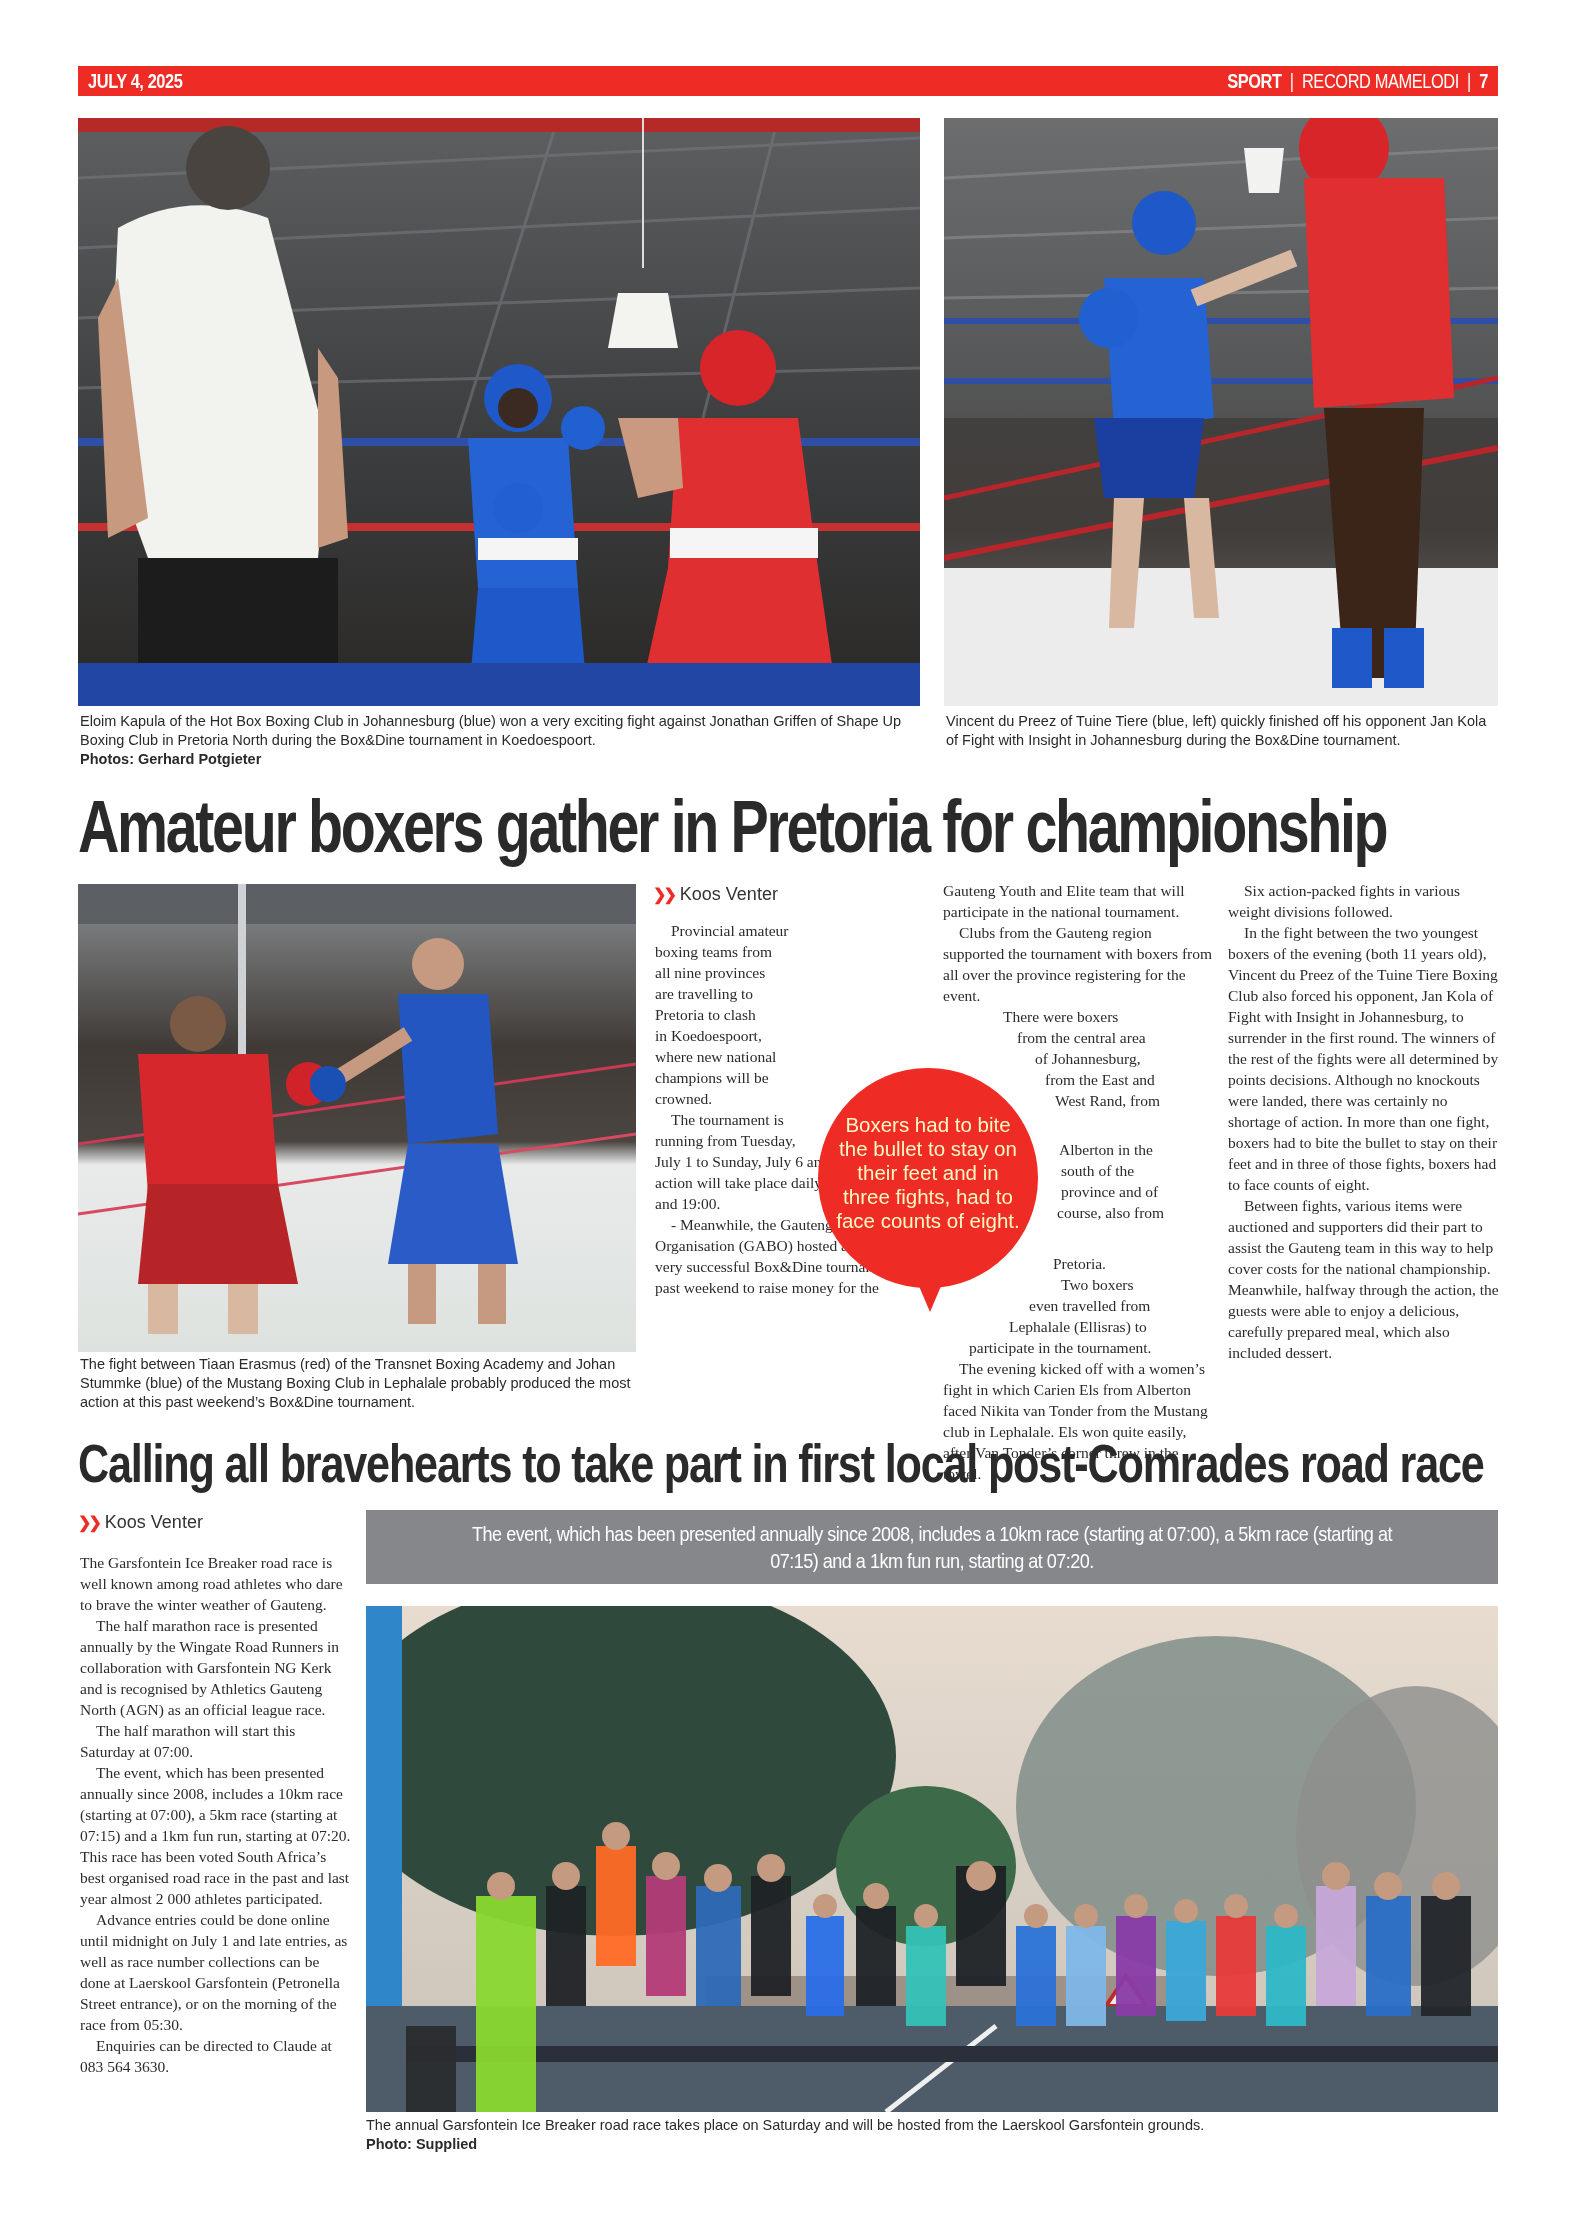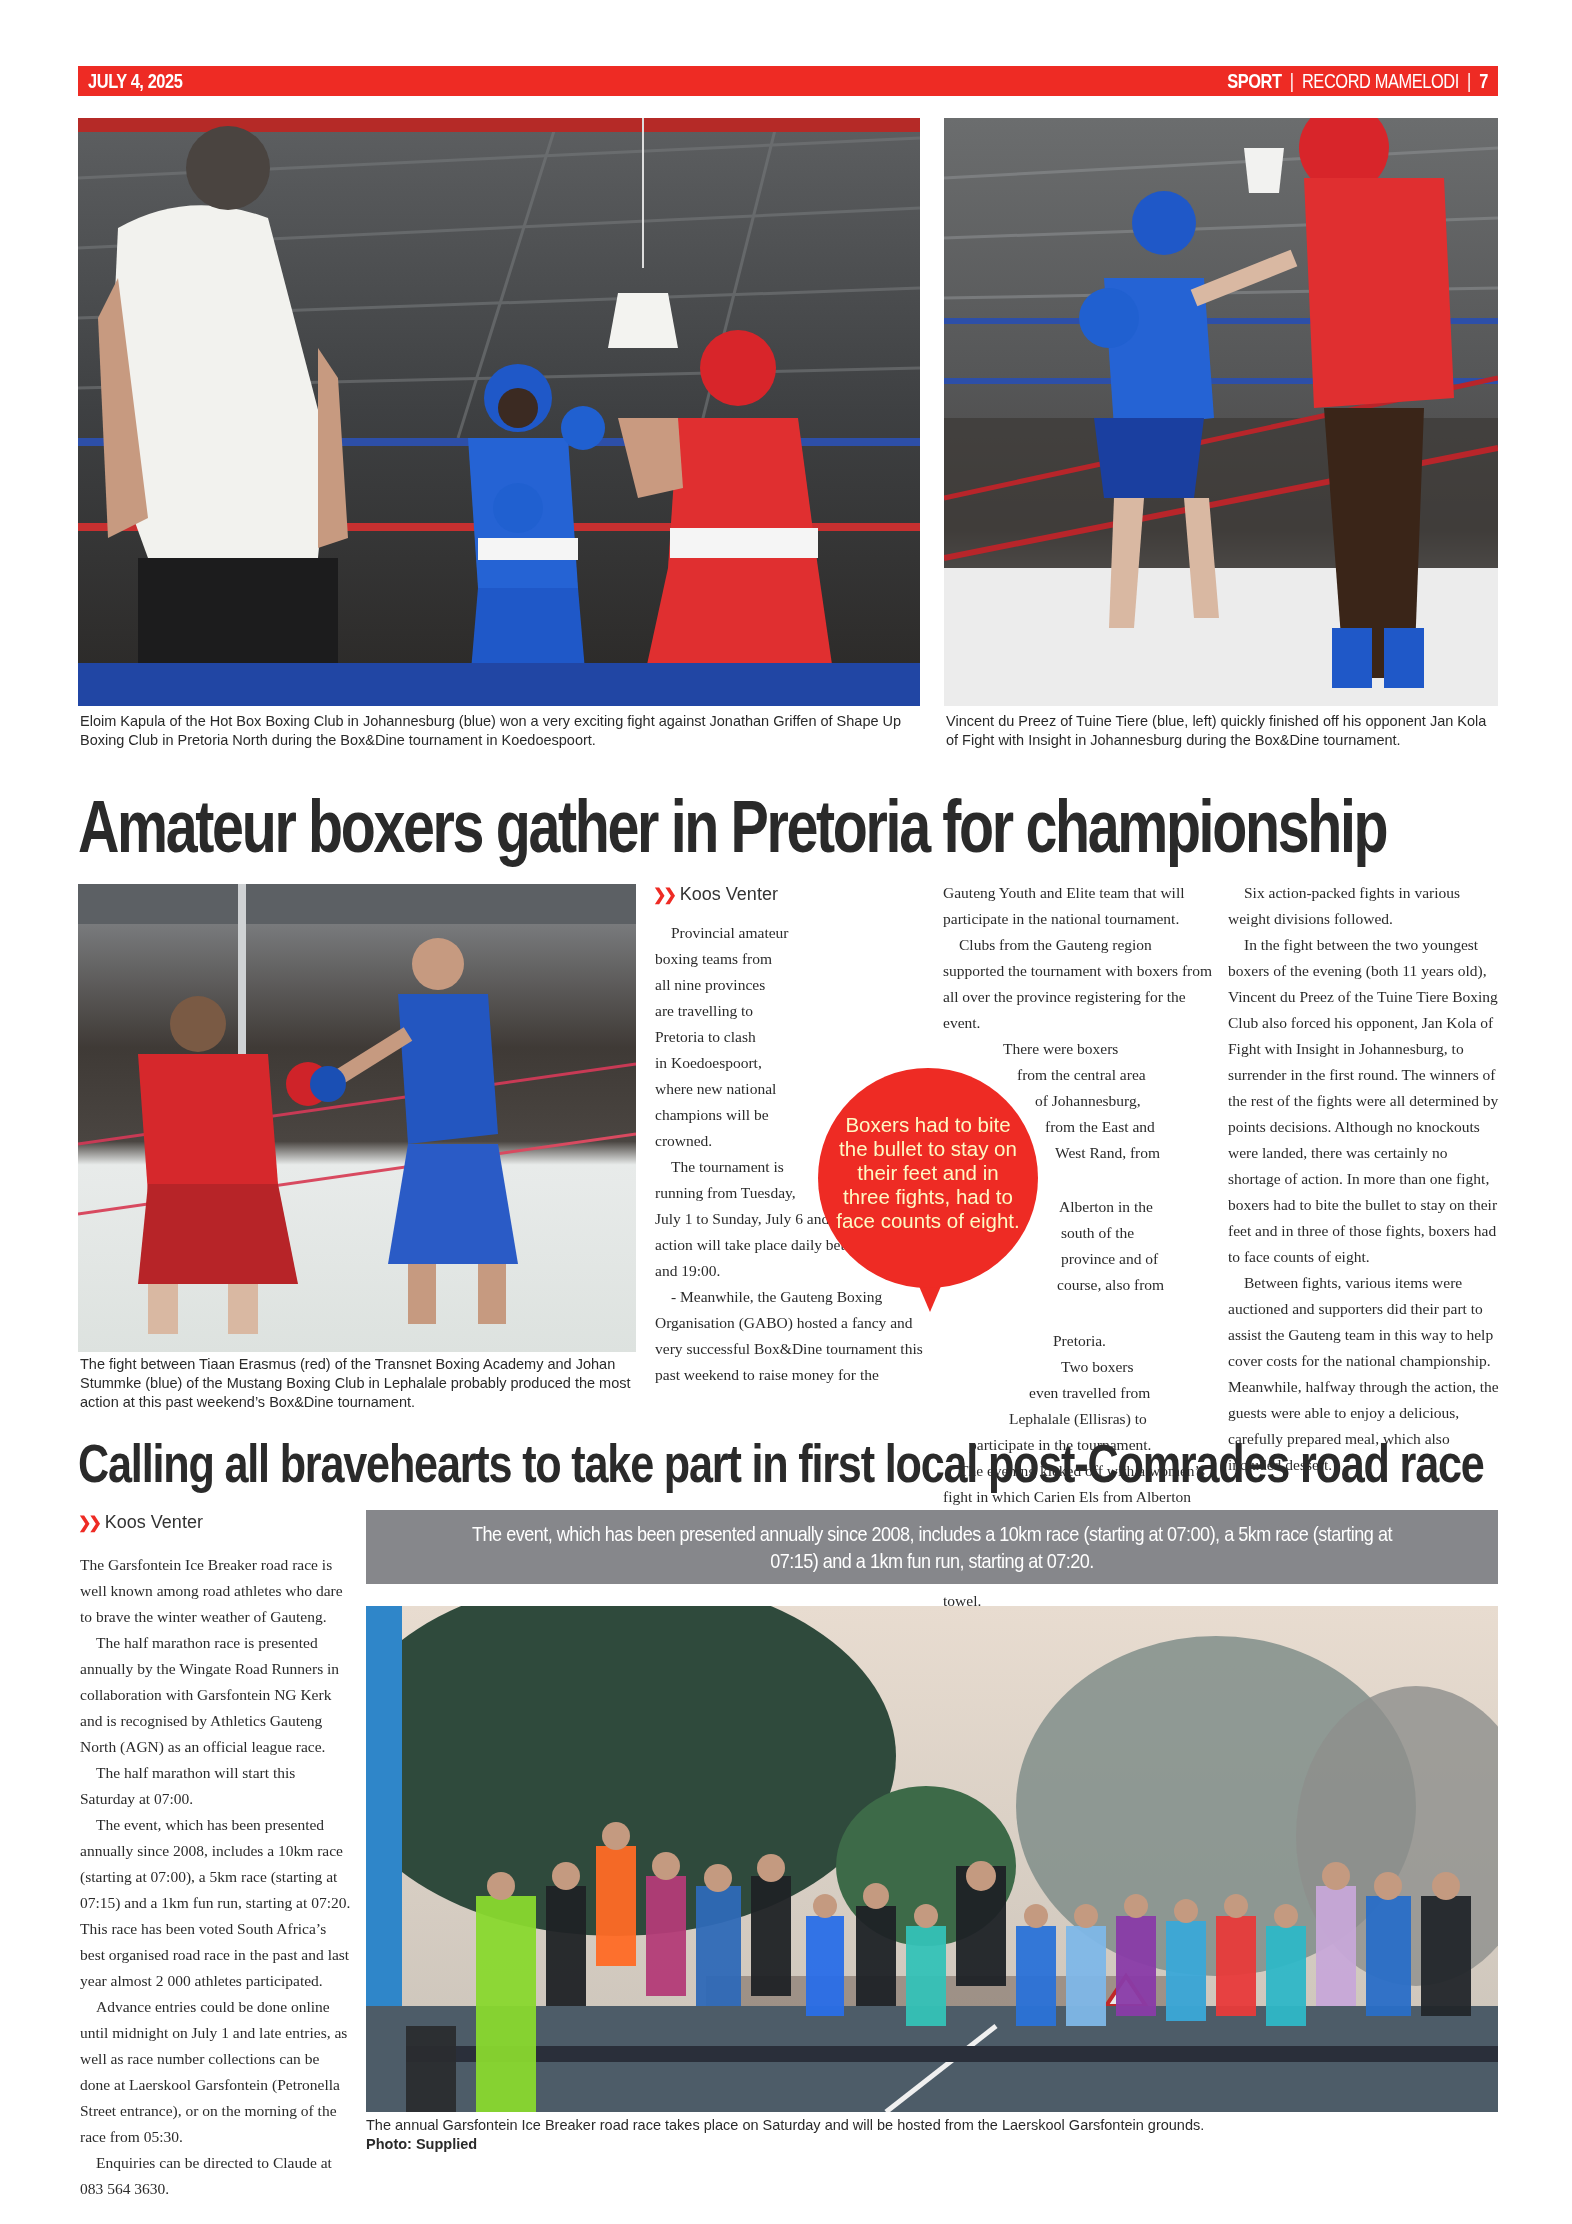--- a/index.html
+++ b/index.html
@@ -29,21 +29,21 @@
     font-size: 74px; line-height: 90px; color: #2a2a2a; letter-spacing: -3px; white-space: nowrap;
     transform: scaleX(0.775); transform-origin: left top; }
   .headline2 { left: 78px; top: 1430px; font-family: "Liberation Sans", sans-serif; font-size: 54px; line-height: 66px;
     color: #2a2a2a; letter-spacing: -1.5px; white-space: nowrap; transform: scaleX(0.80); transform-origin: left top; }
 
   
   .byline { font-family: "Liberation Sans", sans-serif; font-size: 18px; color: #333; display: flex; align-items: center; gap: 6px; }
   .byline .chev { color: #ee2b24; font-weight: bold; font-size: 16px; letter-spacing: -3px; }
 
   
-  .col { font-size: 15.5px; line-height: 26px; color: #2b2b2b; }
+  .col { font-size: 15.5px; line-height: 21px; color: #2b2b2b; }
   .col p { text-indent: 0; }
   .col p.ind { text-indent: 16px; font-family: Liberation Serif, serif; }
 
   
   .bubble { left: 818px; top: 1068px; width: 220px; height: 220px; border-radius: 50%; background: #ee2b24;
     color: #fef9c3; font-family: "Liberation Sans", sans-serif; font-size: 20.5px; line-height: 24px; text-align: center;
     display: flex; align-items: center; justify-content: center; padding: 20px 14px 30px 14px; }
   .bubble-tail { left: 913px; top: 1272px; width: 0; height: 0; border-left: 17px solid transparent;
     border-right: 17px solid transparent; border-top: 40px solid #ee2b24; }
 
@@ -144,20 +144,21 @@
     <circle cx="400" cy="30" r="45" fill="#d8252a"></circle>
     <path d="M360 60 L500 60 L510 280 L370 290 Z" fill="#e02f30"></path>
     <path d="M380 290 L480 290 L470 560 L400 560 Z" fill="#3a2518"></path>
     <rect x="388" y="510" width="40" height="60" fill="#1f58c8"></rect>
     <rect x="440" y="510" width="40" height="60" fill="#1f58c8"></rect>
   </svg>
 </div>
 
 <div class="abs caption" style="left:80px; top:712px; width:845px;">
   <span>Eloim Kapula of the Hot Box Boxing Club in Johannesburg (blue) won a very exciting fight against Jonathan Griffen of Shape Up Boxing Club in Pretoria North during the Box&amp;Dine tournament in Koedoespoort.</span>
+  <span class="credit">Photos: Gerhard Potgieter</span>
 </div>
 <div class="abs caption" style="left:946px; top:712px; width:548px;">
   <span>Vincent du Preez of Tuine Tiere (blue, left) quickly finished off his opponent Jan Kola of Fight with Insight in Johannesburg during the Box&amp;Dine tournament.</span>
 </div>
 
 <h1 class="abs headline1">Amateur boxers gather in Pretoria for championship</h1>
 
 <div class="abs photo" style="left:78px; top:884px; width:558px; height:468px;" title="Boxer in red and boxer in blue exchanging punches in ring">
   <svg viewBox="0 0 558 468" preserveAspectRatio="none">
     <defs>

